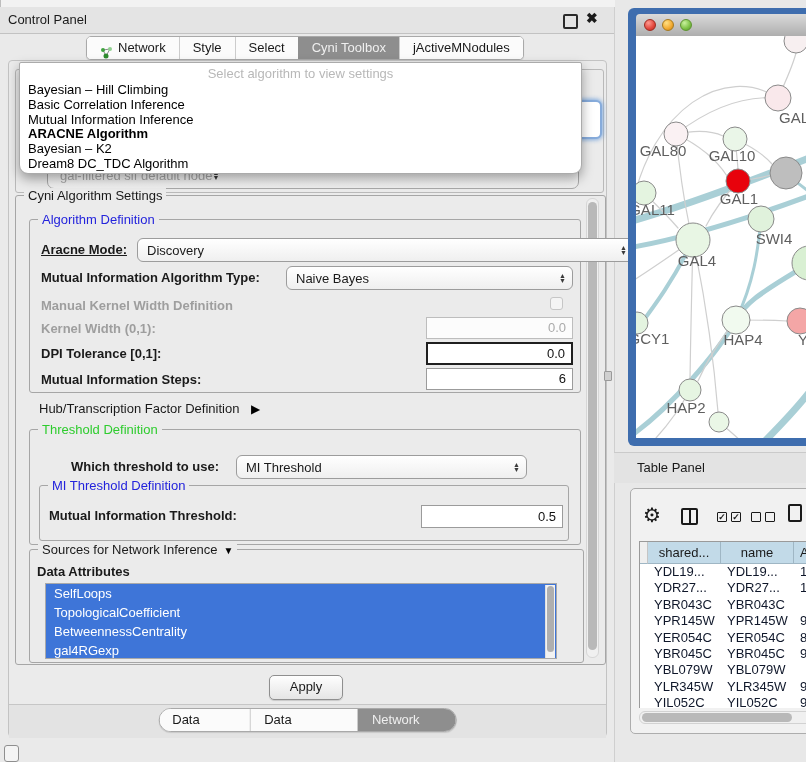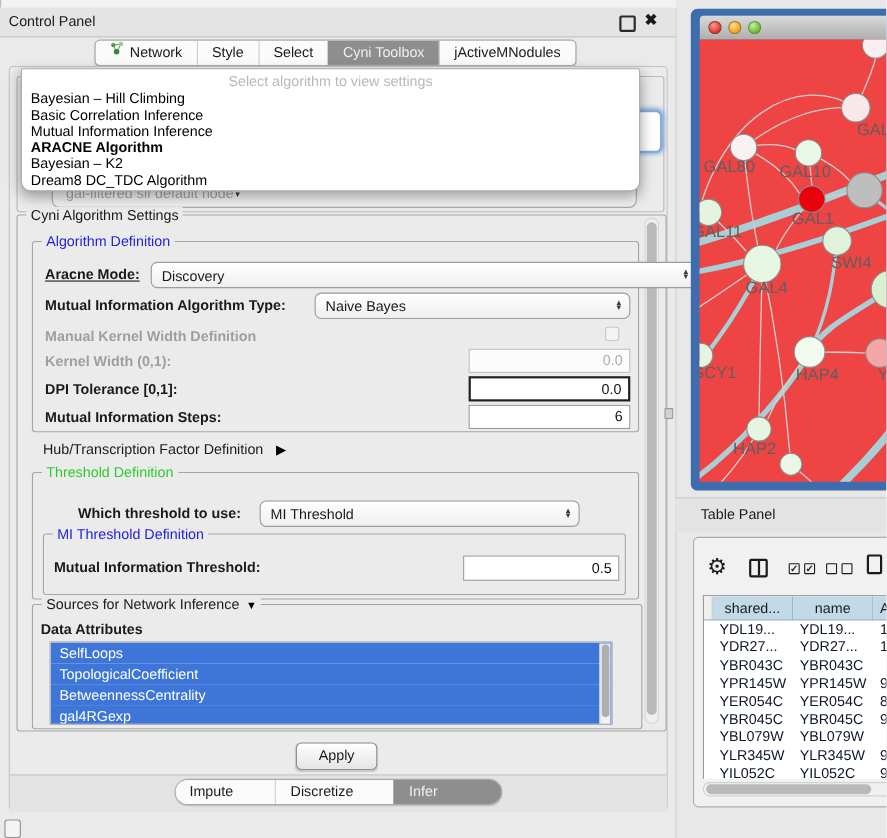--- a/index.html
+++ b/index.html
@@ -7,21 +7,21 @@
           font-family:"Liberation Sans",sans-serif;-webkit-font-smoothing:antialiased;}
   
   .cp{position:absolute;left:0;top:0;width:614px;height:762px;background:#EAEAEA;border-right:1px solid #CFCFCF;}
   .cp-topstrip{position:absolute;left:0;top:0;width:614px;height:7px;background:#F2F2F2;border-left:1px solid #BDBDBD;}
   .cp-titlebar{position:absolute;left:0;top:7px;width:614px;height:26px;background:#E4E4E4;border-bottom:1px solid #C2C2C2;}
   .cp-title{position:absolute;left:8px;top:0;line-height:26px;font-size:13px;color:#1A1A1A;}
   .float-btn{position:absolute;left:563px;top:7px;width:11px;height:11px;border:2px solid #2A2A2A;border-radius:2px;}
   .close-btn{position:absolute;left:586px;top:3px;font-size:14px;font-weight:bold;color:#1A1A1A;}
   .tabstrip{position:absolute;display:flex;height:22px;border:1px solid #A9A9A9;border-radius:5px;overflow:hidden;background:#FBFBFB;box-shadow:0 1px 1px rgba(0,0,0,.12);}
   #top-tabs{left:86px;top:36px;}
-  .tab{display:flex;align-items:flex-start;gap:5px;padding:0 13px;font-size:13px;line-height:22px;color:#1A1A1A;border-left:1px solid #CCCCCC;background:#FBFBFB;}
+  .tab{display:flex;align-items:flex-end;gap:5px;padding:0 13px;font-size:13px;line-height:22px;color:#1A1A1A;border-left:1px solid #CCCCCC;background:#FBFBFB;}
   .tab:first-child{border-left:none;}
   .tab.sel{background:#8E8E8E;color:#EFEFEF;border-left-color:#8E8E8E;}
   .cp-body{position:absolute;left:8px;top:60px;width:599px;height:677px;background:#EBEBEB;border:1px solid #C3C3C3;border-radius:4px;box-sizing:border-box;}
   
   .group{position:absolute;border:1px solid #A6A6A6;border-radius:3px;}
   .group-label{position:absolute;top:-8px;left:8px;background:#EBEBEB;padding:0 4px;font-size:13px;color:#1A1A1A;white-space:nowrap;}
   .lbl-blue{color:#2323DC;}
   .lbl-green{color:#2ECC2E;}
   .fieldlabel{position:absolute;font-size:13px;font-weight:bold;color:#1A1A1A;white-space:nowrap;}
   .fieldlabel.dis{color:#9E9E9E;}
@@ -59,21 +59,21 @@
   .dd-item{height:14.8px;line-height:14.8px;font-size:13px;color:#000;padding-left:8px;white-space:nowrap;}
   .dd-item.sel{font-weight:bold;}
   
   .net-window{position:absolute;left:628px;top:8px;width:178px;height:438px;background:#3E6DAE;border-radius:6px 0 0 6px;}
   .net-titlebar{position:absolute;left:8px;top:6px;width:170px;height:22px;background:linear-gradient(#DADADA,#AEAEAE);
                 border-bottom:1px solid #8C8C8C;border-radius:4px 0 0 0;}
   .light{position:absolute;top:5px;width:12px;height:12px;border-radius:50%;box-sizing:border-box;}
   .light.red{left:8px;background:radial-gradient(circle at 35% 30%,#FF9A90,#E2463C 60%,#B02E24);border:1px solid #9E2A20;}
   .light.yellow{left:26px;background:radial-gradient(circle at 35% 30%,#FFE083,#F2A930 60%,#C07E17);border:1px solid #A67A1E;}
   .light.green{left:44px;background:radial-gradient(circle at 35% 30%,#C9F19E,#7CC144 60%,#559030);border:1px solid #5E9430;}
-  .net-canvas{position:absolute;left:8px;top:28px;width:170px;height:402px;background:#ef4444;}
+  .net-canvas{position:absolute;left:8px;top:28px;width:170px;height:402px;background:#ffffff;}
   
   .tp-titlebar{position:absolute;left:614px;top:452px;width:192px;height:30px;background:#E3E3E3;border-top:1px solid #CACACA;}
   .tp-title{position:absolute;left:23px;top:0;line-height:30px;font-size:13px;color:#1A1A1A;}
   .tpanel{position:absolute;left:630px;top:488px;width:200px;height:246px;background:#F1F1F1;border:1px solid #ADADAD;border-radius:5px;box-sizing:border-box;}
   .gear{position:absolute;left:12px;top:14px;font-size:20px;color:#1A1A1A;}
   .icon-split{position:absolute;left:50px;top:19px;width:17px;height:17px;border:2px solid #1A1A1A;border-radius:2px;box-sizing:border-box;}
   .icon-split:before{content:"";position:absolute;left:5.5px;top:0;width:2px;height:13px;background:#1A1A1A;}
   .boxpair{position:absolute;top:23px;display:flex;gap:4px;}
   .boxpair .bx{width:10px;height:10px;border:1.6px solid #1A1A1A;border-radius:1px;box-sizing:border-box;font-size:9px;line-height:8px;text-align:center;color:#1A1A1A;font-weight:bold;}
   .icon-page{position:absolute;left:157px;top:15px;width:14px;height:18px;border:2px solid #1A1A1A;border-radius:2px;box-sizing:border-box;}

